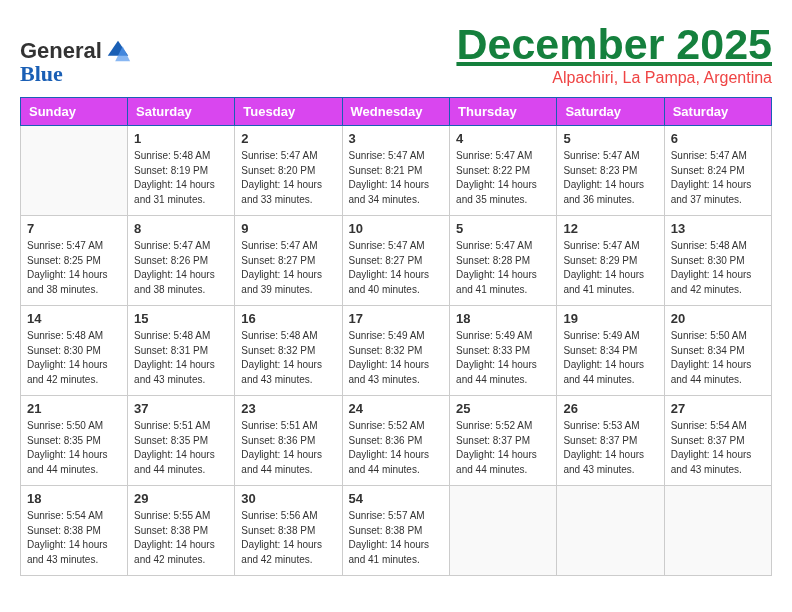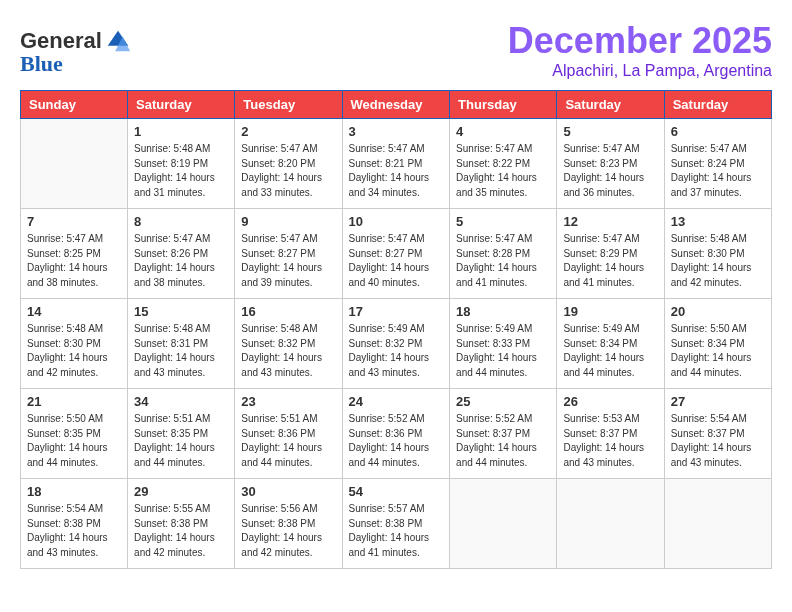--- a/index.html
+++ b/index.html
@@ -5,54 +5,55 @@
     * { box-sizing: border-box; margin: 0; padding: 0; }
     body {
       font-family: Arial, sans-serif;
       background: #fff;
       width: 792px;
       min-height: 612px;
       padding: 20px;
     }
     .header {
       display: flex;
-      align-items: center;
+      align-items: flex-end;
       justify-content: space-between;
       margin-bottom: 10px;
     }
     .logo {
       display: flex;
       align-items: center;
       margin-top: 4px;
     }
     .logo-icon {
       width: 28px;
       height: 28px;
       margin-left: 2px;
     }
     .title-block {
       text-align: right;
     }
     .title-block h1 {
-      font-size: 36px;
+      font-size: 43px;
       font-weight: bold;
-      color: #8b5cf6;
+      color: #15803d;
+      text-decoration: underline;
     }
     .title-block h2 {
       font-size: 16px;
       font-weight: normal;
-      color: #6d28d9;
+      color: #ef4444;
     }
     .calendar {
       width: 100%;
       border-collapse: collapse;
       border: 1px solid #ccc;
     }
     .calendar th {
-      background-color: #ef4444;
+      background-color: #d946ef;
       color: #fff;
       text-align: left;
       padding: 6px 8px;
       font-size: 13px;
       border: 1px solid #1a5fb5;
     }
     .calendar td {
       vertical-align: top;
       padding: 5px 6px;
       border: 1px solid #ccc;
@@ -201,21 +202,21 @@
           <span class="day-number">20</span>
           <div class="day-info">Sunrise: 5:50 AM<br>Sunset: 8:34 PM<br>Daylight: 14 hours and 44 minutes.</div>
         </td>
       </tr>
       <tr class="week-row">
         <td>
           <span class="day-number">21</span>
           <div class="day-info">Sunrise: 5:50 AM<br>Sunset: 8:35 PM<br>Daylight: 14 hours and 44 minutes.</div>
         </td>
         <td>
-          <span class="day-number">34</span>
+          <span class="day-number">37</span>
           <div class="day-info">Sunrise: 5:51 AM<br>Sunset: 8:35 PM<br>Daylight: 14 hours and 44 minutes.</div>
         </td>
         <td>
           <span class="day-number">23</span>
           <div class="day-info">Sunrise: 5:51 AM<br>Sunset: 8:36 PM<br>Daylight: 14 hours and 44 minutes.</div>
         </td>
         <td>
           <span class="day-number">24</span>
           <div class="day-info">Sunrise: 5:52 AM<br>Sunset: 8:36 PM<br>Daylight: 14 hours and 44 minutes.</div>
         </td>

